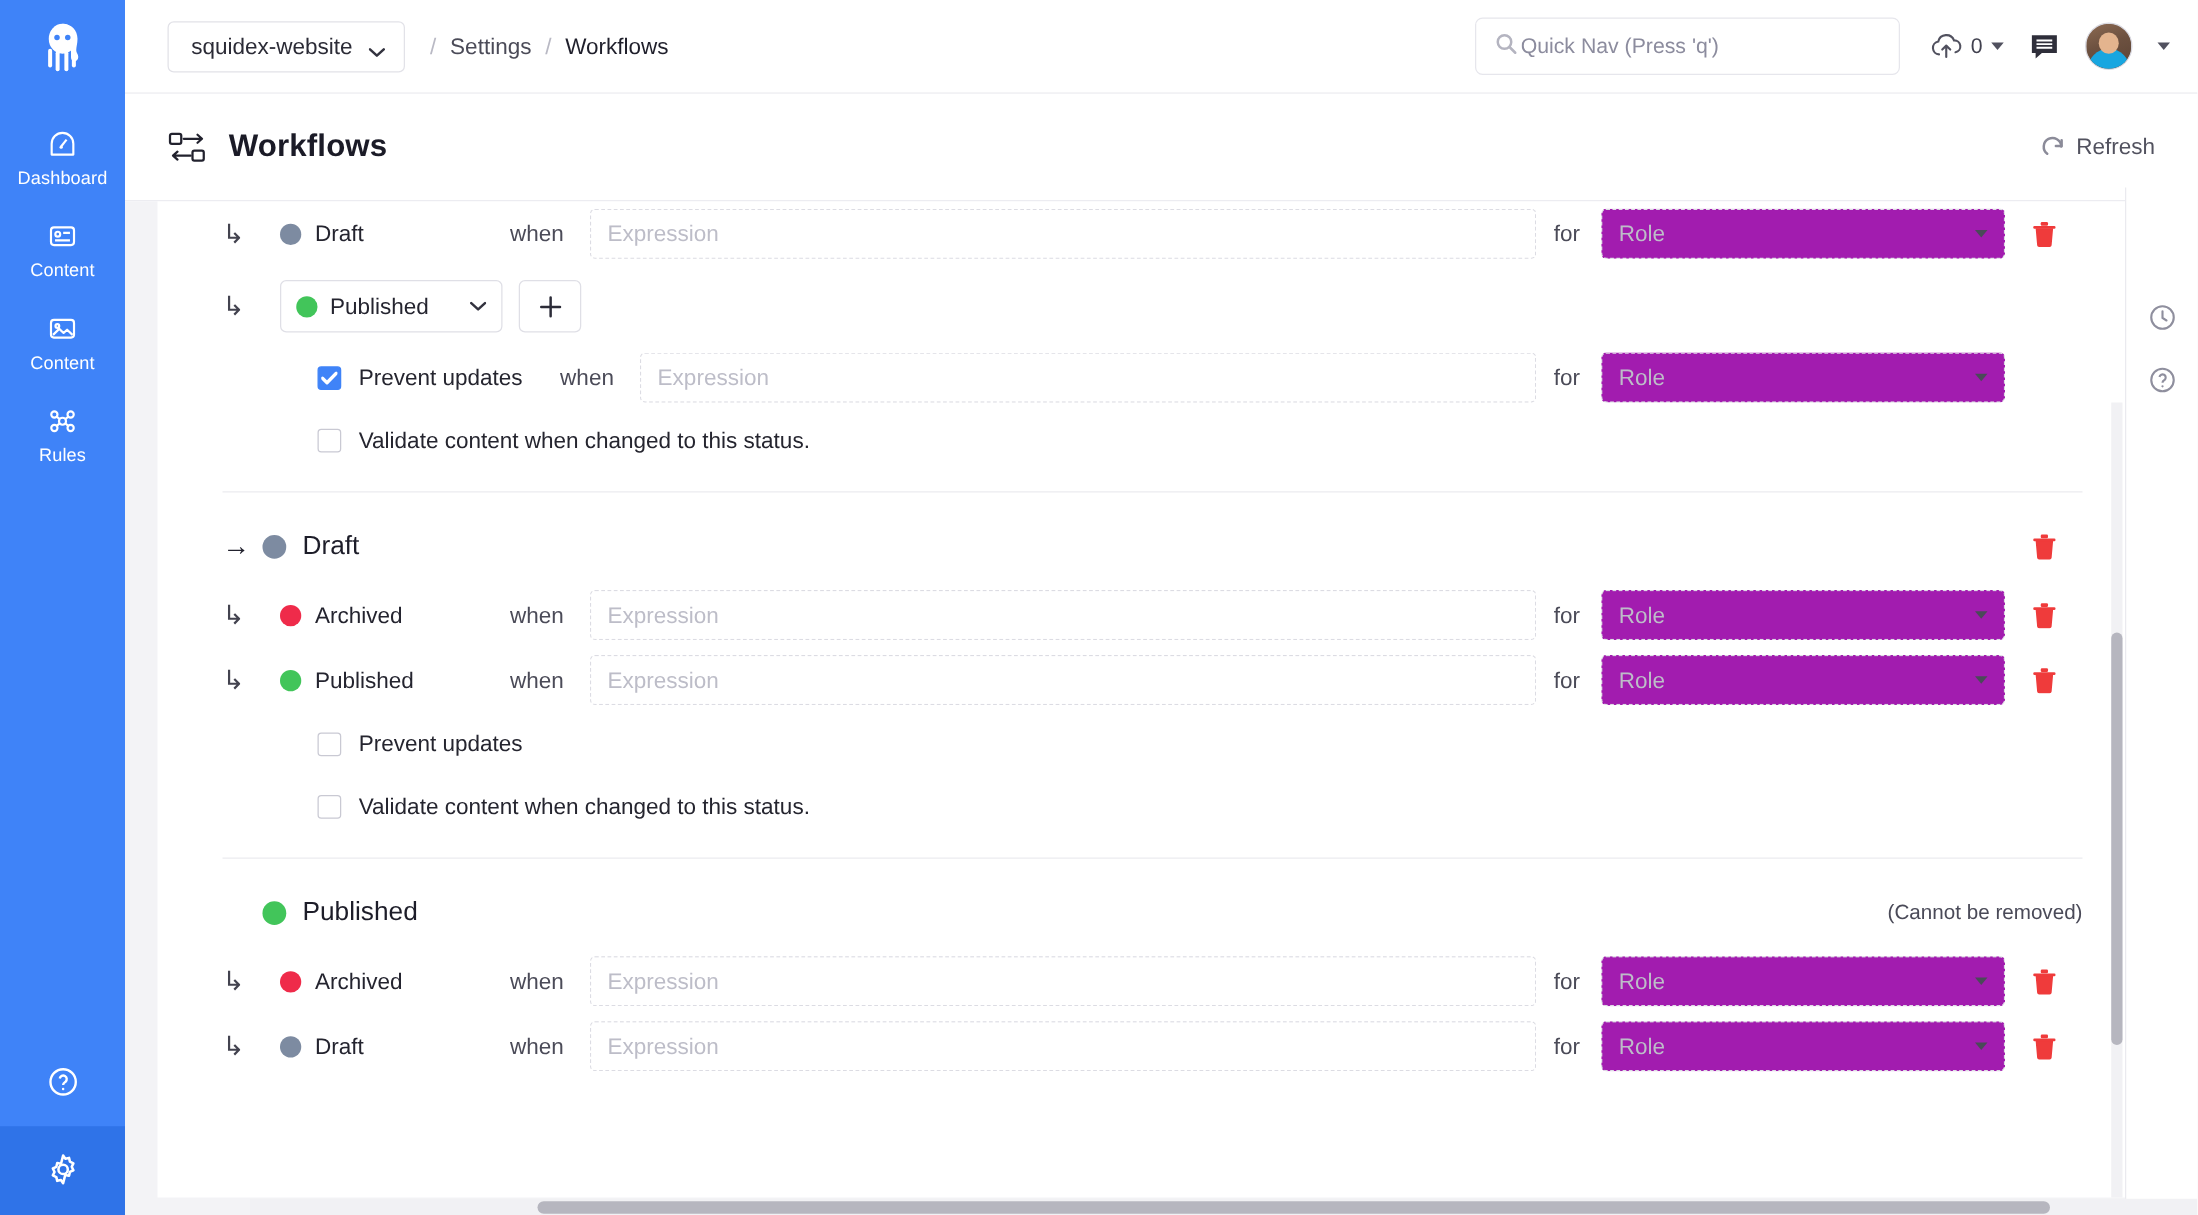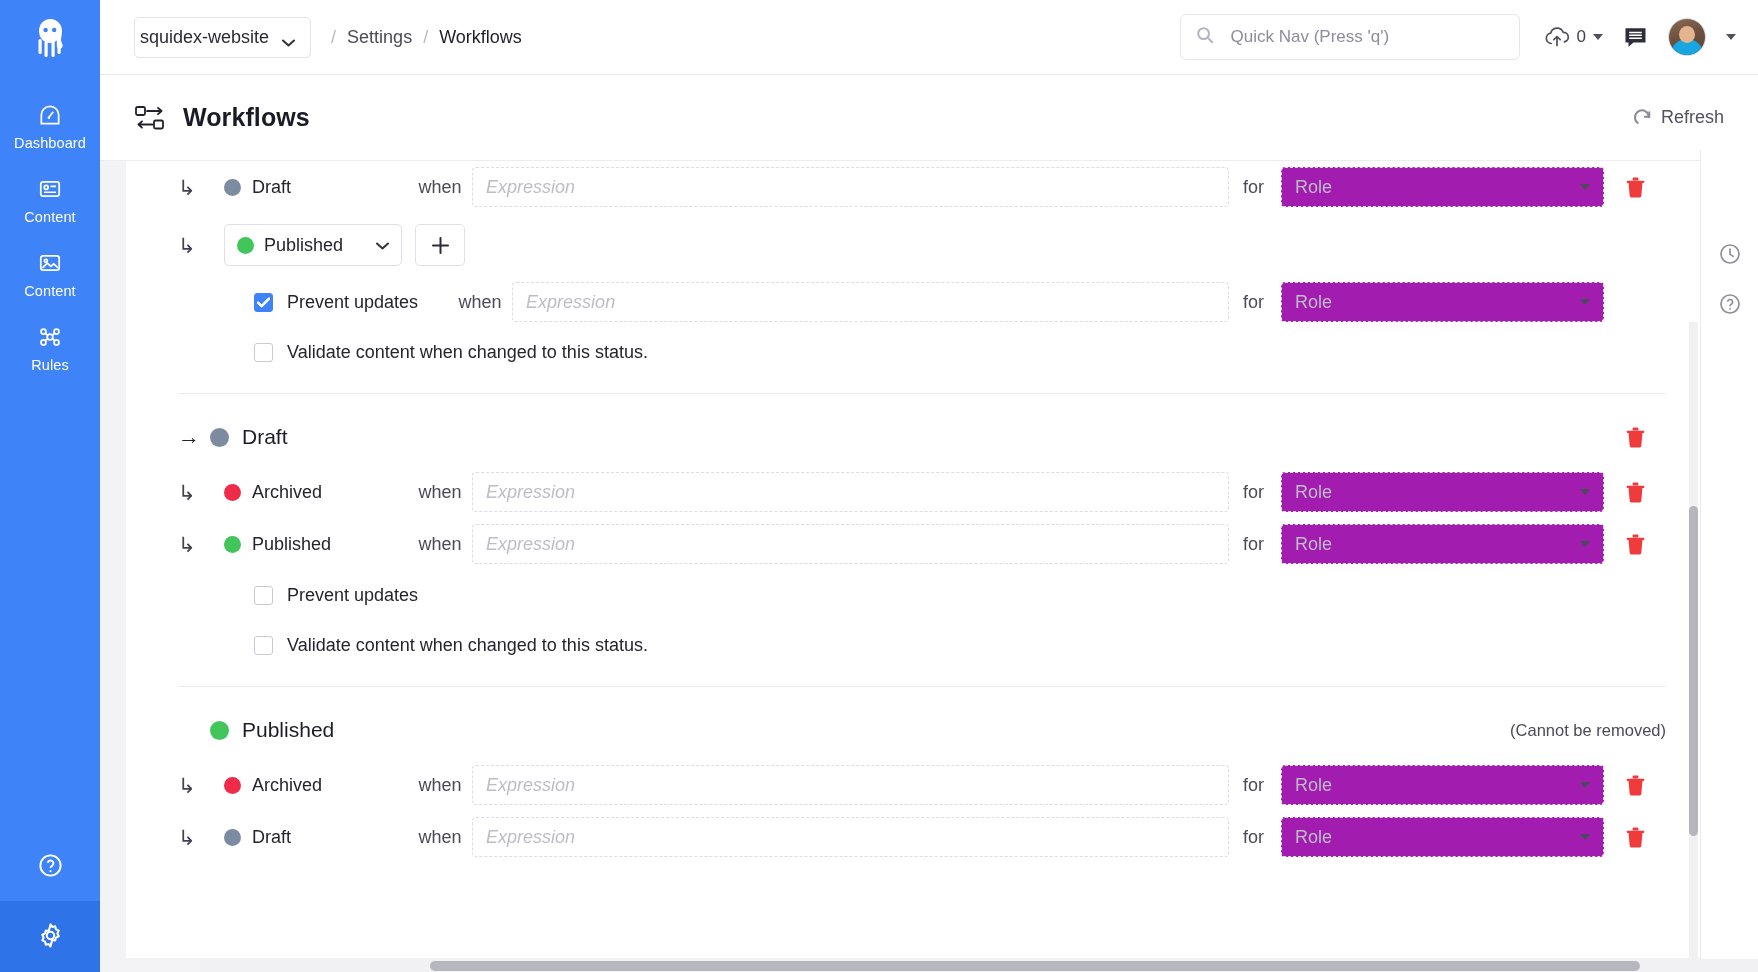--- a/index.html
+++ b/index.html
@@ -42,33 +42,33 @@
 
   
   .topbar {
     height: 75px; min-height:75px; background: #fff;
     display: flex; align-items: center; padding: 0 22px 0 34px;
     border-bottom: 1px solid #e9e9ee;
   }
   .app-select {
     display: flex; align-items: center; gap: 13px;
     border: 1px solid #e2e2e8; border-radius: 5px;
-    padding: 9px 15px 9px 5px; cursor: pointer; background:#fff;
+    padding: 9px 15px 9px 18px; cursor: pointer; background:#fff;
   }
   .app-select .txt { font-size: 18px; color: #2b2b36; }
   .chev { width: 13px; height: 8px; display:inline-block; }
   .chev svg { width: 13px; height: 8px; stroke:#33333f; fill:none; stroke-width:2; }
   .crumbs { display: flex; align-items: center; gap: 11px; margin-left: 20px; font-size: 18px; }
   .crumb-sep { color: #b9b9c4; }
   .crumb { color: #4b4b58; cursor:pointer; }
   .crumb.active { color: #1f1f2b; }
   .topbar-spacer { flex: 1; }
   .searchbox {
     width: 340px; height: 46px; border: 1px solid #e6e6ec; border-radius: 6px;
-    display: flex; align-items: center; gap: 17px; padding: 0 15px; background:#fff;
+    display: flex; align-items: center; gap: 3px; padding: 0 15px; background:#fff;
   }
   .searchbox svg { width: 18px; height: 18px; stroke:#b4b4c0; fill:none; stroke-width:2; }
   .searchbox input {
     border: none; outline: none; font-size: 17px; color: #56566a;
     background: transparent; width: 100%; font-family: inherit;
   }
   .searchbox input::placeholder { color: #8c8c9e; }
   .topicons { display: flex; align-items: center; gap: 20px; margin-left: 24px; }
   .up-group { display:flex; align-items:center; gap: 7px; cursor:pointer; }
   .up-group svg.cloud { width: 26px; height: 24px; stroke:#51515f; fill:none; stroke-width:1.7;}
@@ -116,26 +116,26 @@
   .wf-row { display:flex; align-items:center; height: 52px; }
   .wf-row.tall { height: 64px; }
   .arrow-cell { width: 46px; display:flex; align-items:center; justify-content:flex-start; }
   .arrow-sub { font-size: 21px; color:#43434f; line-height:1; }
   .arrow-head { font-size: 22px; color:#22222e; line-height:1; }
   .status-cell { width: 184px; display:flex; align-items:center; gap:11px; }
   .dot { width: 17px; height: 17px; border-radius:50%; flex:none; }
   .status-name { font-size: 18px; color:#24242f; }
   .grp-name { font-size: 21px; color:#1d1d29; }
   .grp-dot { width: 19px; height:19px; border-radius:50%; flex:none;}
-  .word { font-size: 18px; color:#4b4b58; width: 64px; text-align:center;}
+  .word { font-size: 18px; color:#4b4b58; width: 64px; text-align:left;}
   .word.right { text-align:left; width: 52px; padding-left: 14px;}
   .expr-input {
     flex: 1; height: 40px; border: 1px dashed #dcdce3; border-radius: 4px;
     background:#fff; font-size: 18px; color:#7f1d1d; padding: 0 13px;
-    font-family: inherit; outline:none; min-width:0;font-style:italic;
+    font-family: inherit; outline:none; min-width:0;
   }
   .expr-input::placeholder { color:#bdbdc8; }
   .role-select {
     width: 323px; height: 40px; border: 1px dashed #dcdce3; border-radius: 4px;
     background:#a21caf; display:flex; align-items:center; padding: 0 13px;
     font-size: 18px; color:#bdbdc8; cursor:pointer; position:relative;
   }
   .role-select .sel-caret {
     position:absolute; right: 13px; top:50%; transform:translateY(-50%);
     width:0;height:0;border-left:5px solid transparent;border-right:5px solid transparent;border-top:6px solid #4a4a58;

